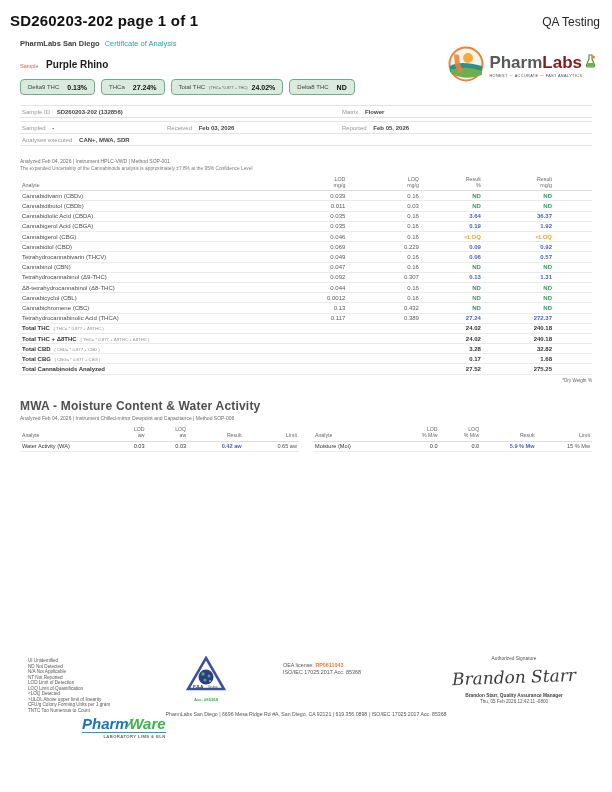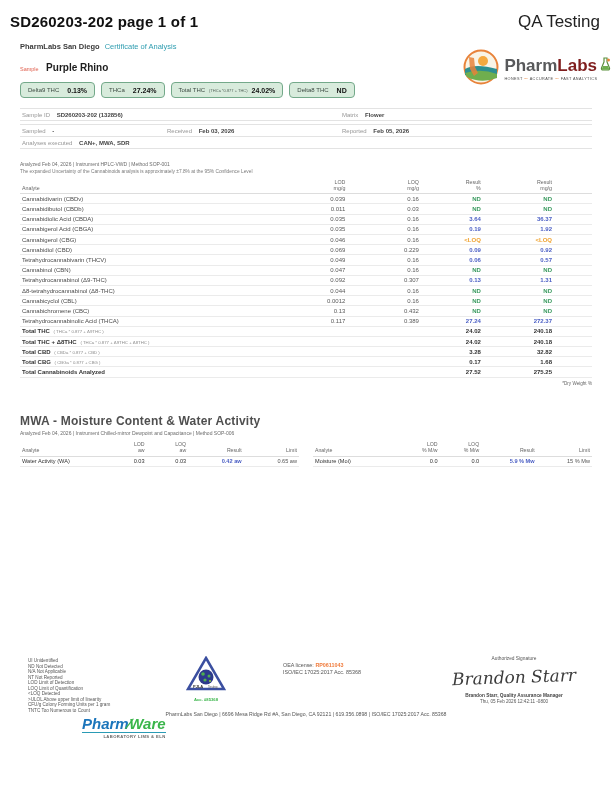--- a/index.html
+++ b/index.html
@@ -3,22 +3,22 @@
 <meta charset="utf-8">
 <style>
   html,body{margin:0;padding:0;background:#888;}
   .page{
     position:relative;width:612px;height:792px;margin:0 auto;background:#fff;
     font-family:"Liberation Sans",sans-serif;color:#333;overflow:hidden;box-sizing:border-box;
   }
   
   .top-header{display:flex;justify-content:space-between;align-items:baseline;padding:12px 12px 0 10px;}
   .doc-title{font-size:15px;font-weight:bold;color:#111;letter-spacing:.2px;}
-  .qa-label{font-size:17px;color:#222;}
-  .header-main{display:flex;justify-content:space-between;padding:6px 1px 0 20px;}
+  .qa-label{font-size:12px;color:#222;}
+  .header-main{display:flex;justify-content:space-between;padding:6px 16px 0 20px;}
   .lab-line{font-size:7.5px;margin-top:4px;}
   .lab-name{font-weight:bold;color:#3a3a3a;}
   .coa-label{color:#2f9db0;margin-left:3px;}
   .sample-line{margin-top:6px;}
   .sample-label{font-size:5.5px;color:#e0604f;margin-right:3px;}
   .sample-name{font-size:10px;font-weight:bold;color:#1d1d1d;}
   .badges{display:flex;gap:6px;margin-top:7px;}
   .badge{display:flex;align-items:center;gap:4px;background:#d8ebdc;border:1px solid #74a98a;border-radius:4px;padding:2px 7px;height:10px;}
   .badge-label{font-size:6px;color:#3c4a42;}
   .badge-sub{font-size:4px;color:#53635a;}
@@ -61,21 +61,21 @@
   td.num{color:#5a5a5a;}
   td.res{color:#4a5ec4;font-weight:bold;}
   td.v-nd{color:#3a9a5f !important;}
   td.v-loq{color:#f0a330 !important;}
   tr.total-row td{color:#333;}
   tr.total-row td.analyte .tname{font-weight:bold;color:#333;}
   tr.total-row td.analyte .tformula{font-size:4.3px;color:#8a8a8a;margin-left:2px;}
   tr.total-row td.tval{color:#333;font-weight:bold;}
   .dry-note{font-size:4.6px;color:#666;text-align:right;margin:3px 20px 0 0;}
   
-  .mwa-section{margin-top:28px;}
+  .mwa-section{margin-top:16px;}
   .mwa-tables{display:flex;gap:14px;margin-top:5px;}
   .mwa-half{flex:1;}
   .mwa-table th,.mwa-table td{font-weight:normal;padding:1.8px 2px;border-bottom:1px solid #ebebeb;font-size:5.6px;}
   .mwa-table thead th{color:#666;font-size:5.2px;line-height:5.7px;vertical-align:bottom;border-bottom:1px solid #ddd;}
   .m-analyte{text-align:left;width:82px;}
   .m-num{width:38px;text-align:right;}
   .m-res{width:52px;text-align:right;}
   .m-lim{width:52px;text-align:right;}
   td.m-resv{color:#4a5ec4;font-weight:bold;text-align:right;}
   td.m-limv{color:#555;text-align:right;}

